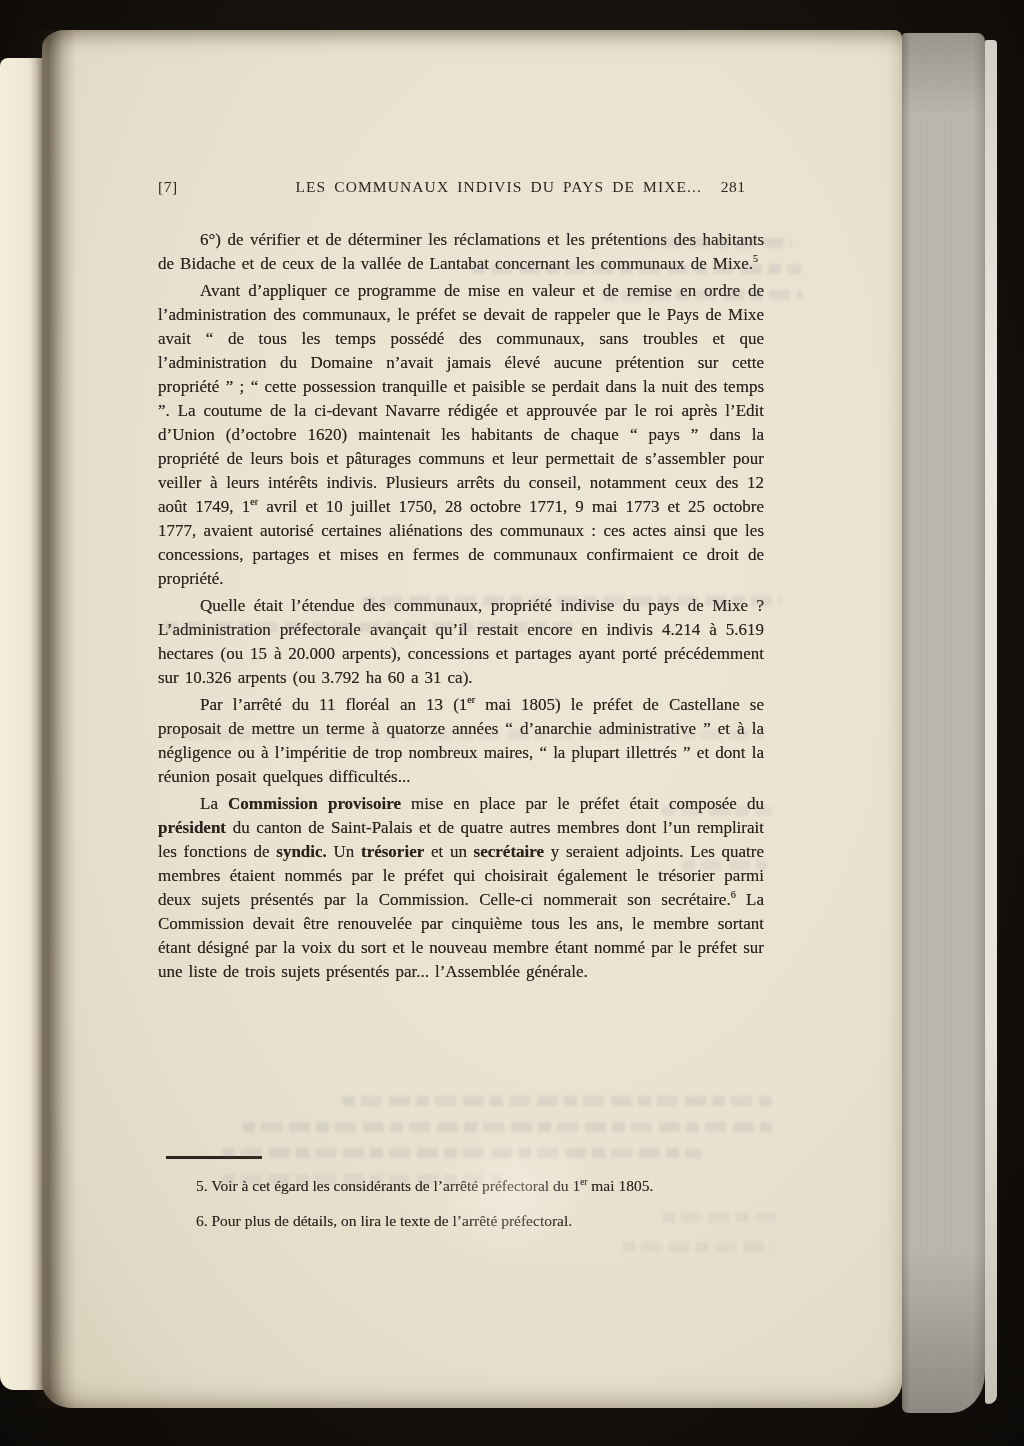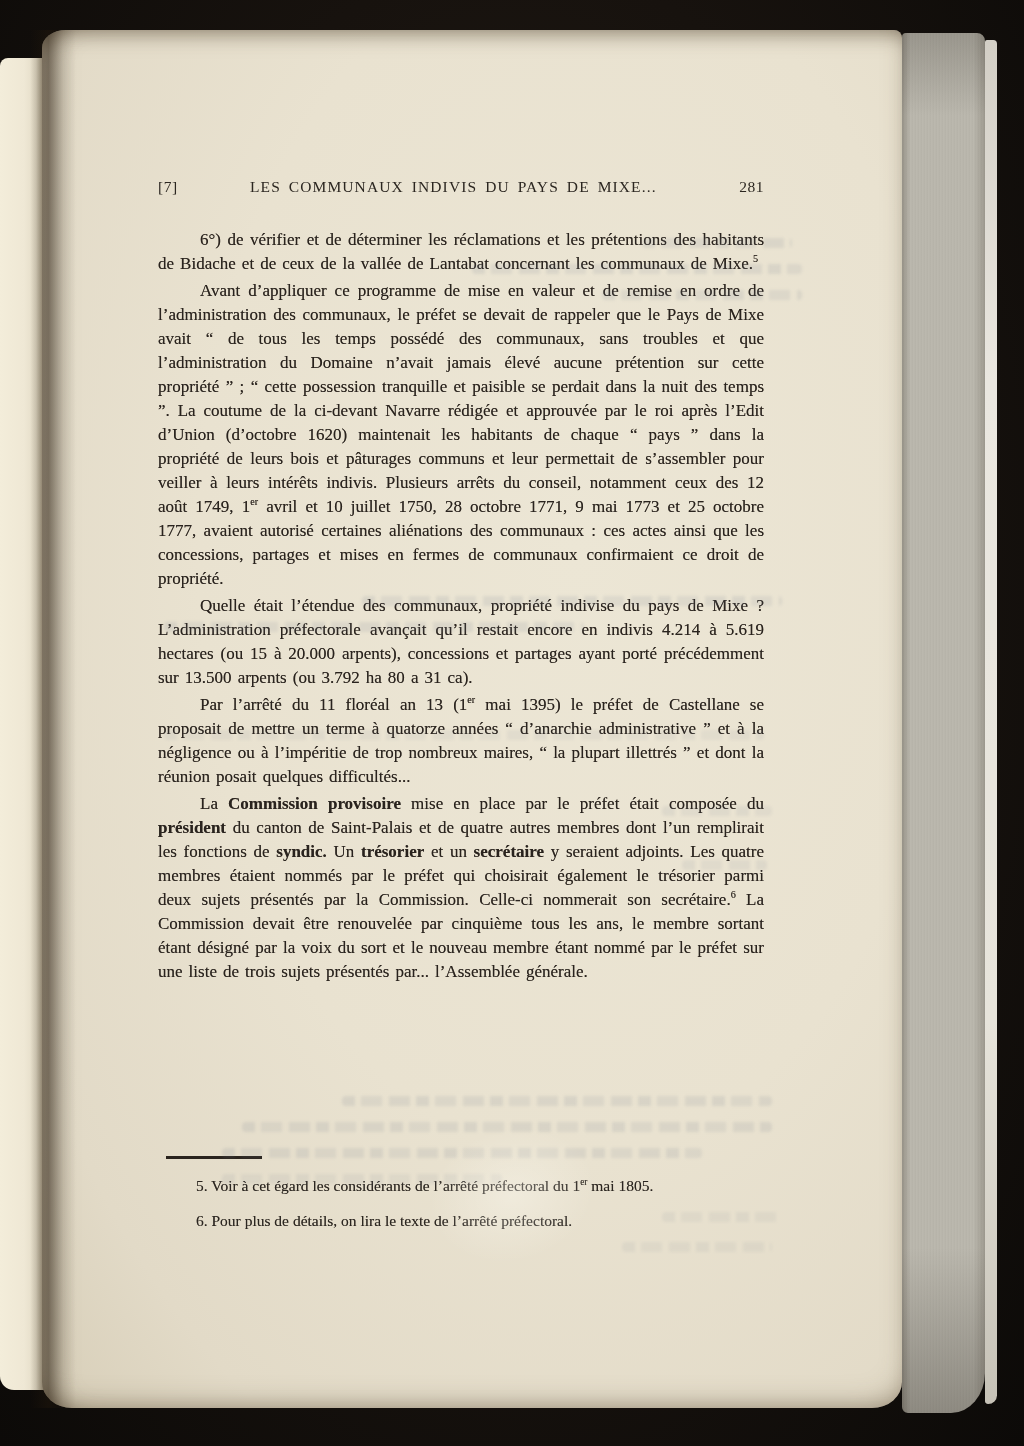--- a/index.html
+++ b/index.html
@@ -68,22 +68,22 @@
 
   
   .running-header {
     position: absolute; left: 116px; top: 148px;
     width: 606px;
     display: flex; align-items: baseline;
     font-size: 15.5px; color: #2b2620;
     letter-spacing: 0.5px;
   }
   .running-header .folio { width: 92px; }
-  .running-header .title { flex: 1; text-align: left; letter-spacing: 1.1px; word-spacing: 3px; white-space: nowrap; }
-  .running-header .pagenum { width: 62px; text-align: right; }
+  .running-header .title { flex: 1; text-align: right; letter-spacing: 1.1px; word-spacing: 3px; white-space: nowrap; }
+  .running-header .pagenum { width: 62px; text-align: center; }
 
   .body-text {
     position: absolute; left: 116px; top: 198px;
     width: 606px;
     font-size: 17px; line-height: 24px;
     color: #29231e;
     text-align: justify;
     word-spacing: 1.8px;
     text-shadow: 0 0 0.5px rgba(45, 35, 25, 0.55);
   }
@@ -130,22 +130,22 @@
 
     <div class="running-header">
       <span class="folio">[7]</span>
       <span class="title">LES COMMUNAUX INDIVIS DU PAYS DE MIXE...</span>
       <span class="pagenum">281</span>
     </div>
 
     <div class="body-text">
       <p><span>6°)  de vérifier et de déterminer les réclamations et les prétentions des habitants de Bidache et de ceux de la vallée de Lantabat concernant les communaux de Mixe.</span><sup>5</sup></p>
       <p><span>Avant d’appliquer ce programme de mise en valeur et de remise en ordre de l’administration des communaux, le préfet se devait de rappeler que le Pays de Mixe avait “ de tous les temps possédé des communaux, sans troubles et que l’administration du Domaine n’avait jamais élevé aucune prétention sur cette propriété ” ; “ cette possession tranquille et paisible se perdait dans la nuit des temps ”. La coutume de la ci-devant Navarre rédigée et approuvée par le roi après l’Edit d’Union (d’octobre 1620) maintenait les habitants de chaque “ pays ” dans la propriété de leurs bois et pâturages communs et leur permettait de s’assembler pour veiller à leurs intérêts indivis. Plusieurs arrêts du conseil, notamment ceux des 12 août 1749, 1</span><sup>er</sup><span> avril et 10 juillet 1750, 28 octobre 1771, 9 mai 1773 et 25 octobre 1777, avaient autorisé certaines aliénations des communaux : ces actes ainsi que les concessions, partages et mises en fermes de communaux confirmaient ce droit de propriété.</span></p>
-      <p><span>Quelle était l’étendue des communaux, propriété indivise du pays de Mixe ? L’administration préfectorale avançait qu’il restait encore en indivis 4.214 à 5.619 hectares (ou 15 à 20.000 arpents), concessions et partages ayant porté précédemment sur 13.500 arpents (ou 3.792 ha 80 a 31 ca).</span></p>
-      <p><span>Par l’arrêté du 11 floréal an 13 (1</span><sup>er</sup><span> mai 1395) le préfet de Castellane se proposait de mettre un terme à quatorze années “ d’anarchie administrative ” et à la négligence ou à l’impéritie de trop nombreux maires, “ la plupart illettrés ” et dont la réunion posait quelques difficultés...</span></p>
+      <p><span>Quelle était l’étendue des communaux, propriété indivise du pays de Mixe ? L’administration préfectorale avançait qu’il restait encore en indivis 4.214 à 5.619 hectares (ou 15 à 20.000 arpents), concessions et partages ayant porté précédemment sur 10.326 arpents (ou 3.792 ha 60 a 31 ca).</span></p>
+      <p><span>Par l’arrêté du 11 floréal an 13 (1</span><sup>er</sup><span> mai 1805) le préfet de Castellane se proposait de mettre un terme à quatorze années “ d’anarchie administrative ” et à la négligence ou à l’impéritie de trop nombreux maires, “ la plupart illettrés ” et dont la réunion posait quelques difficultés...</span></p>
       <p><span>La </span><span class="bold">Commission provisoire</span><span> mise en place par le préfet était composée du </span><span class="bold">président</span><span> du canton de Saint-Palais et de quatre autres membres dont l’un remplirait les fonctions de </span><span class="bold">syndic.</span><span> Un </span><span class="bold">trésorier</span><span> et un </span><span class="bold">secrétaire</span><span> y seraient adjoints. Les quatre membres étaient nommés par le préfet qui choisirait également le trésorier parmi deux sujets présentés par la Commission. Celle-ci nommerait son secrétaire.</span><sup>6</sup><span> La Commission devait être renouvelée par cinquième tous les ans, le membre sortant étant désigné par la voix du sort et le nouveau membre étant nommé par le préfet sur une liste de trois sujets présentés par... l’Assemblée générale.</span></p>
     </div>
 
     <div class="footnotes">
       <div class="fn-rule"></div>
       <p><span>5. Voir à cet égard les considérants de l’arrêté préfectoral du 1</span><sup>er</sup><span> mai 1805.</span></p>
       <p><span>6. Pour plus de détails, on lira le texte de l’arrêté préfectoral.</span></p>
     </div>
 
     <div class="bleed" style="left:600px; top:208px; width:150px;"></div>

